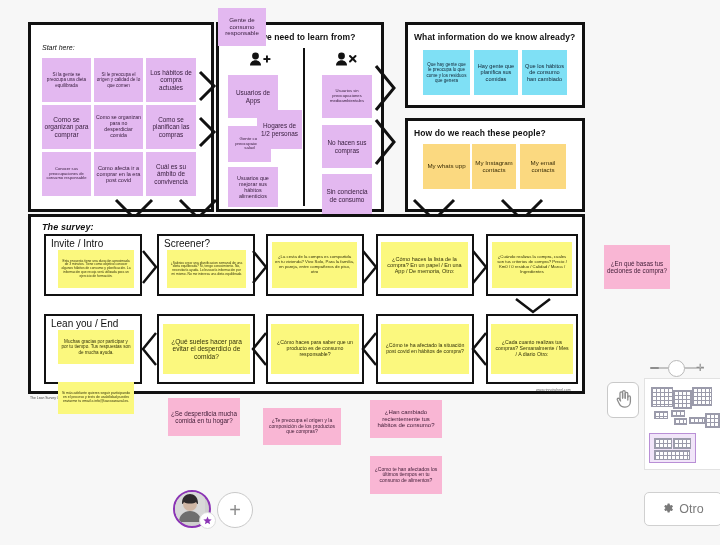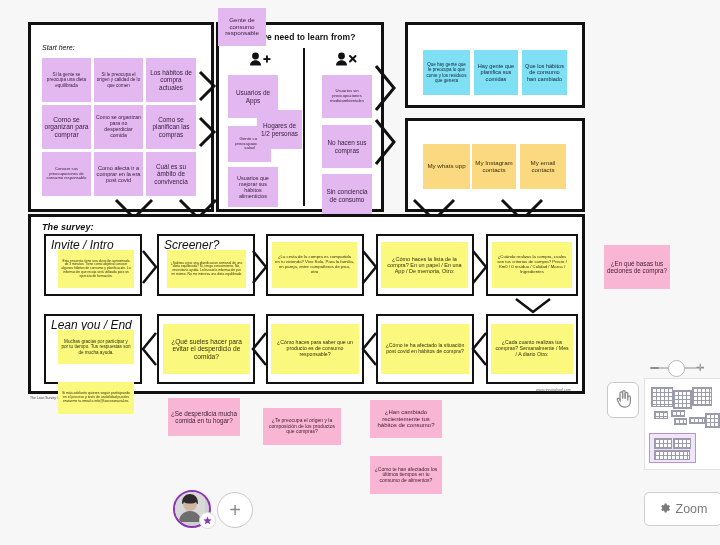--- a/index.html
+++ b/index.html
@@ -20,21 +20,21 @@
         justify-content:center;text-align:center;line-height:1.12;
         padding:2px;overflow:hidden;}
   .purple{background:#e3b8f0;color:#3a2040;}
   .blue{background:#7fe0f5;color:#123;}
   .orange{background:#fbd980;color:#3a2d06;}
   .yellow{background:#fbf87e;color:#33320a;}
   .pink{background:#f9b6d4;color:#44203a;}
 
   
   .sframe{position:absolute;border:2.5px solid #111;background:#fff;box-sizing:border-box;}
-  .sframe-label{position:absolute;font-size:12px;font-style:italic;color:#111;}
+  .sframe-label{position:absolute;font-size:10px;color:#111;}
   .connector{position:absolute;}
 
   .credit{position:absolute;font-size:3.4px;color:#444;}
   .credit-r{position:absolute;font-size:3.6px;color:#666;}
 
   
   .avatar{position:absolute;width:34px;height:34px;border-radius:50%;
     border:2.5px solid #8b34b5;overflow:hidden;background:#cfcfcf;}
   .avatar svg{display:block;}
   .star-badge{position:absolute;width:15px;height:15px;border-radius:50%;
@@ -116,26 +116,28 @@
   <div class="note purple" style="left:228px;top:167px;width:50px;height:40px;font-size:5.4px;">Usuarios que mejorar sus hábitos alimenticios</div>
 
   <div class="note purple" style="left:322px;top:75px;width:50px;height:43px;font-size:4.2px;">Usuarios sin preocupaciones medioambientales</div>
   <div class="note purple" style="left:322px;top:125px;width:50px;height:43px;font-size:6.4px;">No hacen sus compras</div>
   <div class="note purple" style="left:322px;top:174px;width:50px;height:43px;font-size:6.4px;">Sin conciencia de consumo</div>
 
   <div class="note purple" style="left:218px;top:8px;width:48px;height:38px;font-size:6.2px;z-index:6;">Gente de consumo responsable</div>
 
   <div class="panel" style="left:405px;top:22px;width:180px;height:86px;">
   </div>
+  <div class="panel-title" style="left:414px;top:32px;width:172px;">What information do we know already?</div>
   <div class="note blue" style="left:423px;top:50px;width:47px;height:45px;font-size:4.5px;">Que hay gente que le preocupa lo que come y los residuos que genera</div>
   <div class="note blue" style="left:474px;top:50px;width:44px;height:45px;font-size:5.6px;">Hay gente que planifica sus comidas</div>
   <div class="note blue" style="left:522px;top:50px;width:45px;height:45px;font-size:5.6px;">Que los hábitos de consumo han cambiado</div>
 
   <div class="panel" style="left:405px;top:118px;width:180px;height:94px;">
   </div>
+  <div class="panel-title" style="left:414px;top:128px;width:172px;">How do we reach these people?</div>
   <div class="note orange" style="left:423px;top:144px;width:47px;height:45px;font-size:6.2px;">My whats upp</div>
   <div class="note orange" style="left:472px;top:144px;width:44px;height:45px;font-size:6.2px;">My Instagram contacts</div>
   <div class="note orange" style="left:520px;top:144px;width:46px;height:45px;font-size:6.2px;">My email contacts</div>
 
   <div class="connector" style="left:198px;top:60px;">
     <svg width="28" height="100" viewBox="0 0 28 100">
       <polyline points="2,12 16,26 2,40" fill="none" stroke="#111" stroke-width="3"></polyline>
       <polyline points="2,58 16,72 2,86" fill="none" stroke="#111" stroke-width="3"></polyline>
     </svg>
   </div>
@@ -309,14 +311,14 @@
   </div>
 </div>
 
 <div class="zoom-btn" style="left:644px;top:492px;width:76px;height:32px;">
   <span>
     <svg width="12" height="12" viewBox="0 0 16 16">
       <path fill="#7a7a7a" d="M8 5.2A2.8 2.8 0 1 0 8 10.8 2.8 2.8 0 0 0 8 5.2zm0 4.3a1.5 1.5 0 1 1 0-3 1.5 1.5 0 0 1 0 3z"></path>
       <path fill="#7a7a7a" d="M14.3 9.3l-1.1-.6a5.4 5.4 0 0 0 0-1.4l1.1-.6a.6.6 0 0 0 .2-.8l-1-1.7a.6.6 0 0 0-.8-.2l-1.1.6a5.3 5.3 0 0 0-1.2-.7V2.6a.6.6 0 0 0-.6-.6H7.8a.6.6 0 0 0-.6.6v1.3c-.4.2-.8.4-1.2.7l-1.1-.6a.6.6 0 0 0-.8.2l-1 1.7a.6.6 0 0 0 .2.8l1.1.6a5.4 5.4 0 0 0 0 1.4l-1.1.6a.6.6 0 0 0-.2.8l1 1.7c.2.3.5.4.8.2l1.1-.6c.4.3.8.5 1.2.7v1.3c0 .3.3.6.6.6h2a.6.6 0 0 0 .6-.6v-1.3c.4-.2.8-.4 1.2-.7l1.1.6c.3.2.6.1.8-.2l1-1.7a.6.6 0 0 0-.2-.8z"></path>
     </svg>
   </span>
-  <span>Zoom</span>
+  <span>Otro</span>
 </div>
 
 </body></html>

